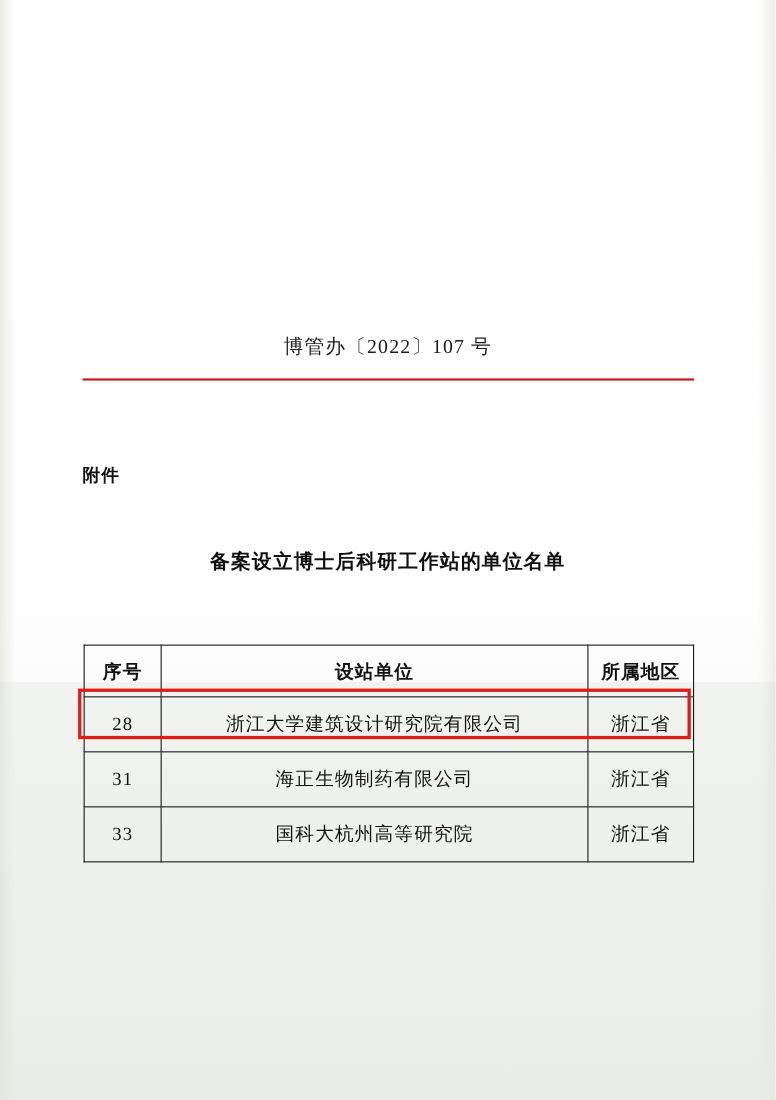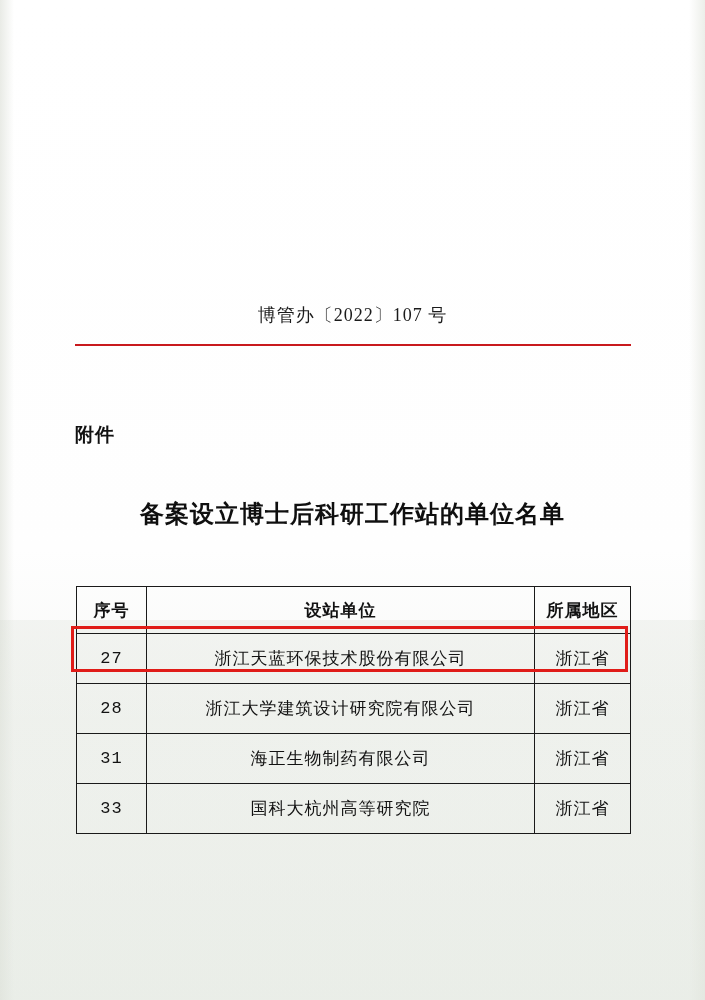--- a/index.html
+++ b/index.html
@@ -67,33 +67,33 @@
     left: 75px;
     width: 556px;
     height: 2px;
     background: #c8191d;
   }
 
   .attachment-label {
     position: absolute;
     top: 422px;
     left: 75px;
-    font-size: 19px;
+    font-size: 16px;
     font-weight: bold;
     color: #111;
     letter-spacing: 1px;
   }
 
   .list-title {
     position: absolute;
     top: 498px;
     left: 0;
     width: 705px;
     text-align: center;
-    font-size: 24px;
+    font-size: 18px;
     font-weight: bold;
     color: #0f0f0f;
     letter-spacing: 1px;
   }
 
   .table-wrap {
     position: absolute;
     top: 586px;
     left: 76px;
     width: 554px;
@@ -107,21 +107,20 @@
   table.unit-table td, table.unit-table th {
     border: 1.5px solid #1a1a1a;
     height: 41px;
     text-align: center;
     vertical-align: middle;
     font-size: 17px;
     color: #121212;
     font-weight: normal;
     padding: 4px;
     letter-spacing: 1px;
-    font-family: Liberation Mono, monospace;
   }
   table.unit-table th {
     font-weight: bold;
     height: 38px;
   }
   col.c-no { width: 70px; }
   col.c-unit { width: 388px; }
   col.c-region { width: 96px; }
 
   .highlight-row td {
@@ -174,25 +173,20 @@
         <col class="c-region">
       </colgroup>
       <thead>
         <tr>
           <th>序号</th>
           <th>设站单位</th>
           <th>所属地区</th>
         </tr>
       </thead>
       <tbody>
-        <tr class="highlight-row">
-          <td>27</td>
-          <td>浙江天蓝环保技术股份有限公司</td>
-          <td>浙江省</td>
-        </tr>
         <tr>
           <td>28</td>
           <td>浙江大学建筑设计研究院有限公司</td>
           <td>浙江省</td>
         </tr>
         <tr>
           <td>31</td>
           <td>海正生物制药有限公司</td>
           <td>浙江省</td>
         </tr>

